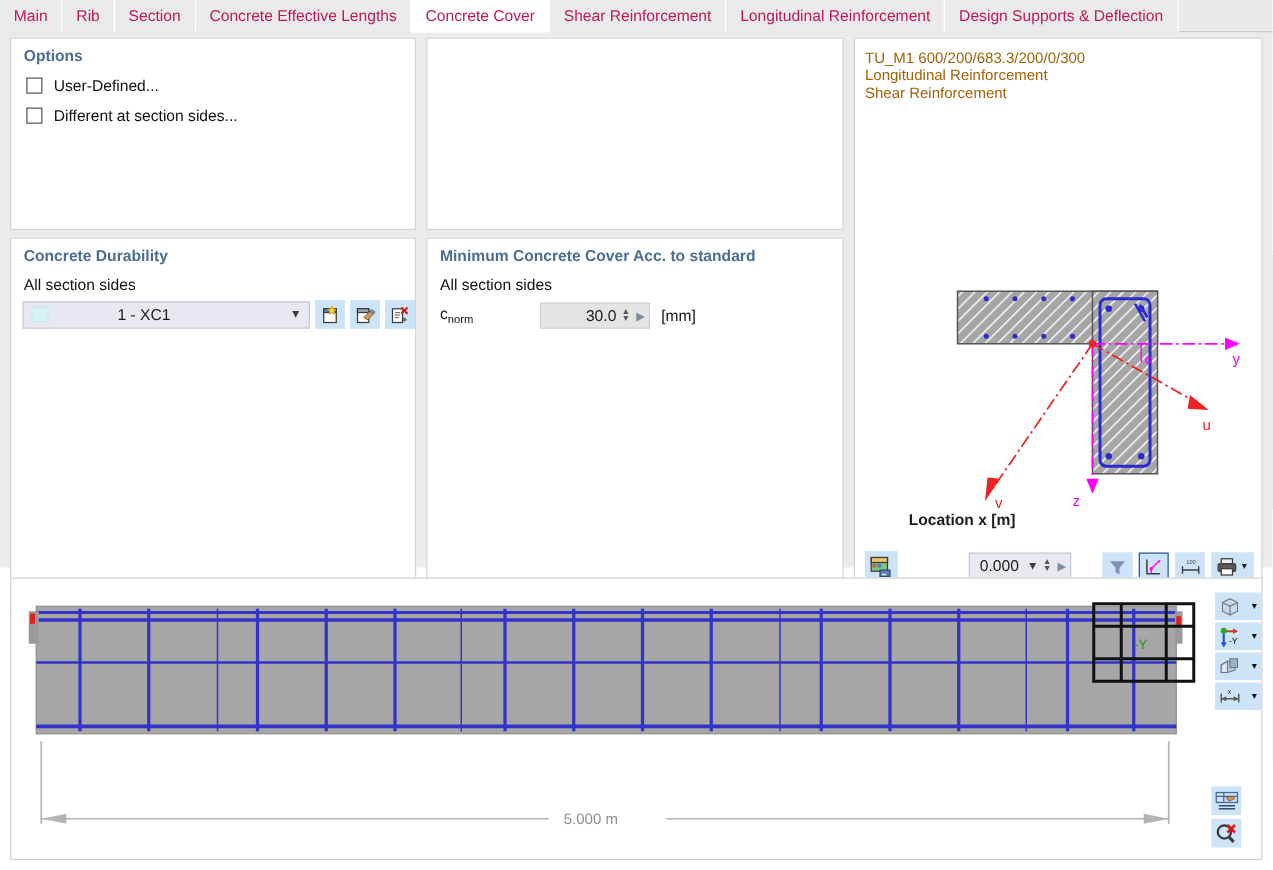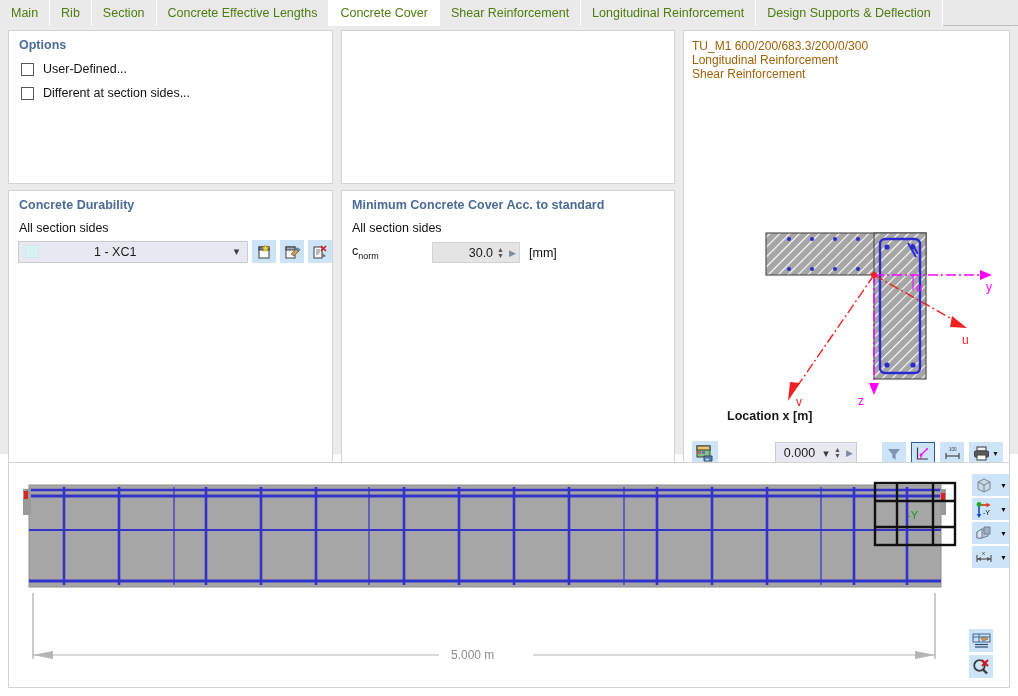--- a/index.html
+++ b/index.html
@@ -18,21 +18,21 @@
     display: flex;
     height: 26px;
     background: #e9e9e9;
     border-bottom: 1px solid #bfbfbf;
   }
   .tab {
     display: flex; align-items: center; justify-content: center;
     padding: 0 11px;
     height: 26px;
     font-size: 12.5px;
-    color: #4d7c0f;
+    color: #be185d;
     background: #eaeaea;
     border-right: 1px solid #ffffff;
     white-space: nowrap;
     cursor: default;
   }
   .tab.active {
     background: #ffffff;
     border-bottom: 1px solid #ffffff;
     position: relative;
     z-index: 2;
@@ -56,21 +56,21 @@
     font-weight: bold;
     padding: 7px 0 0 10px;
   }
   .plainlabel {
     font-size: 12.5px;
     color: #111;
   }
 
   
   .cbrow {
-    display: flex; align-items: flex-end;
+    display: flex; align-items: flex-start;
     padding-left: 12px;
     margin-top: 10px;
   }
   .cbox {
     width: 13px; height: 13px;
     border: 1px solid #5a5a5a;
     background: #fff;
     margin-right: 9px;
     flex: 0 0 auto;
   }

